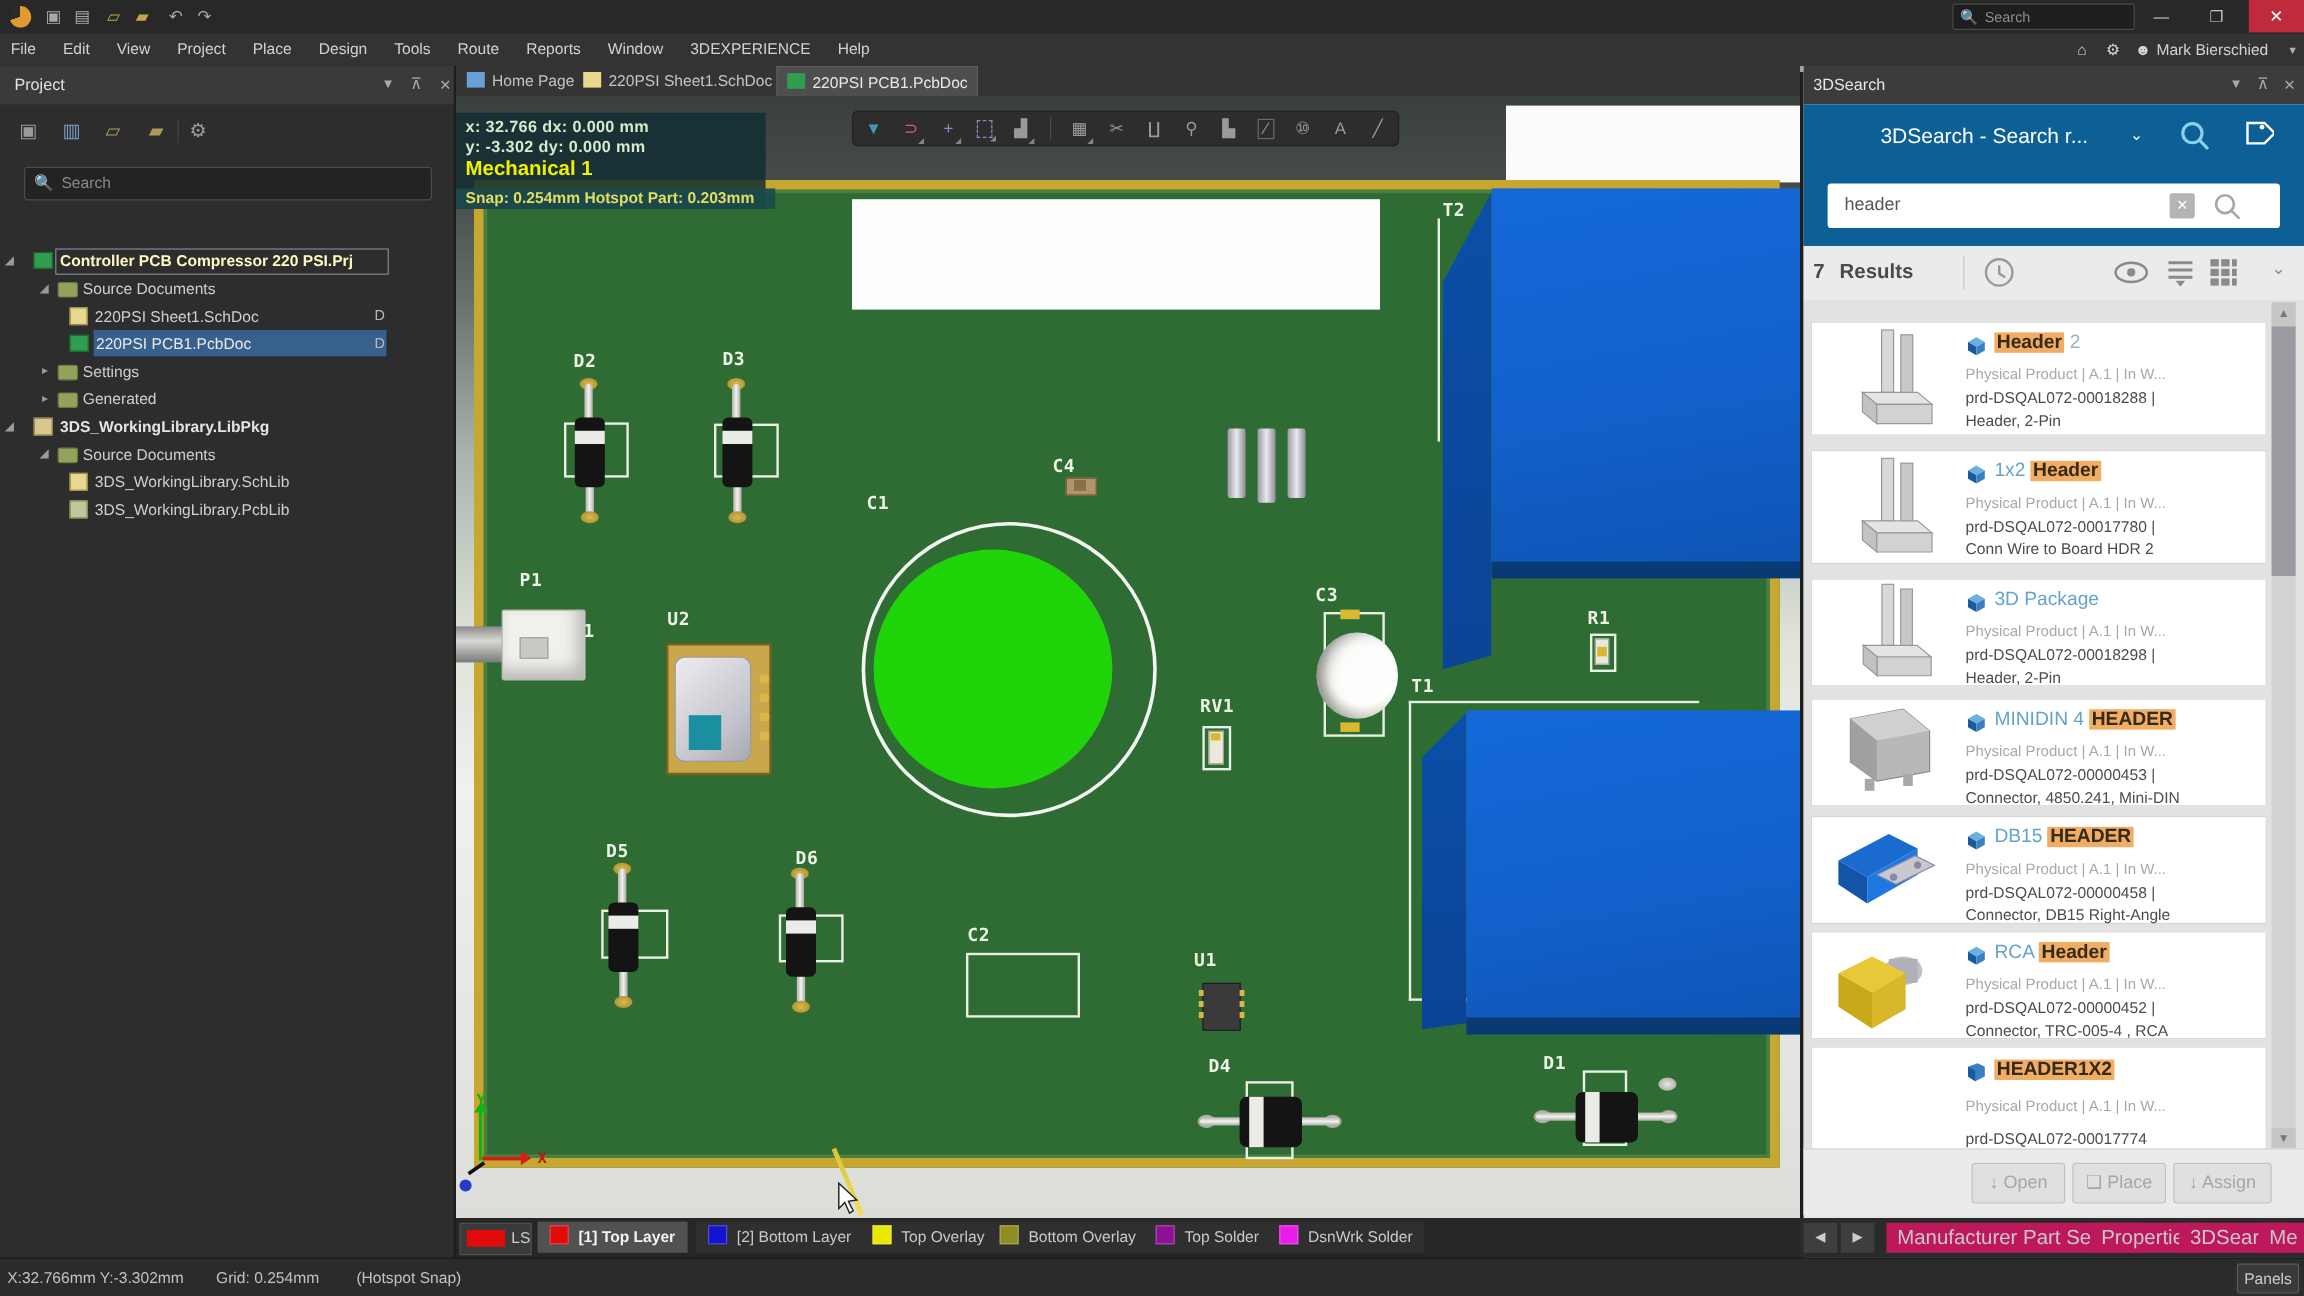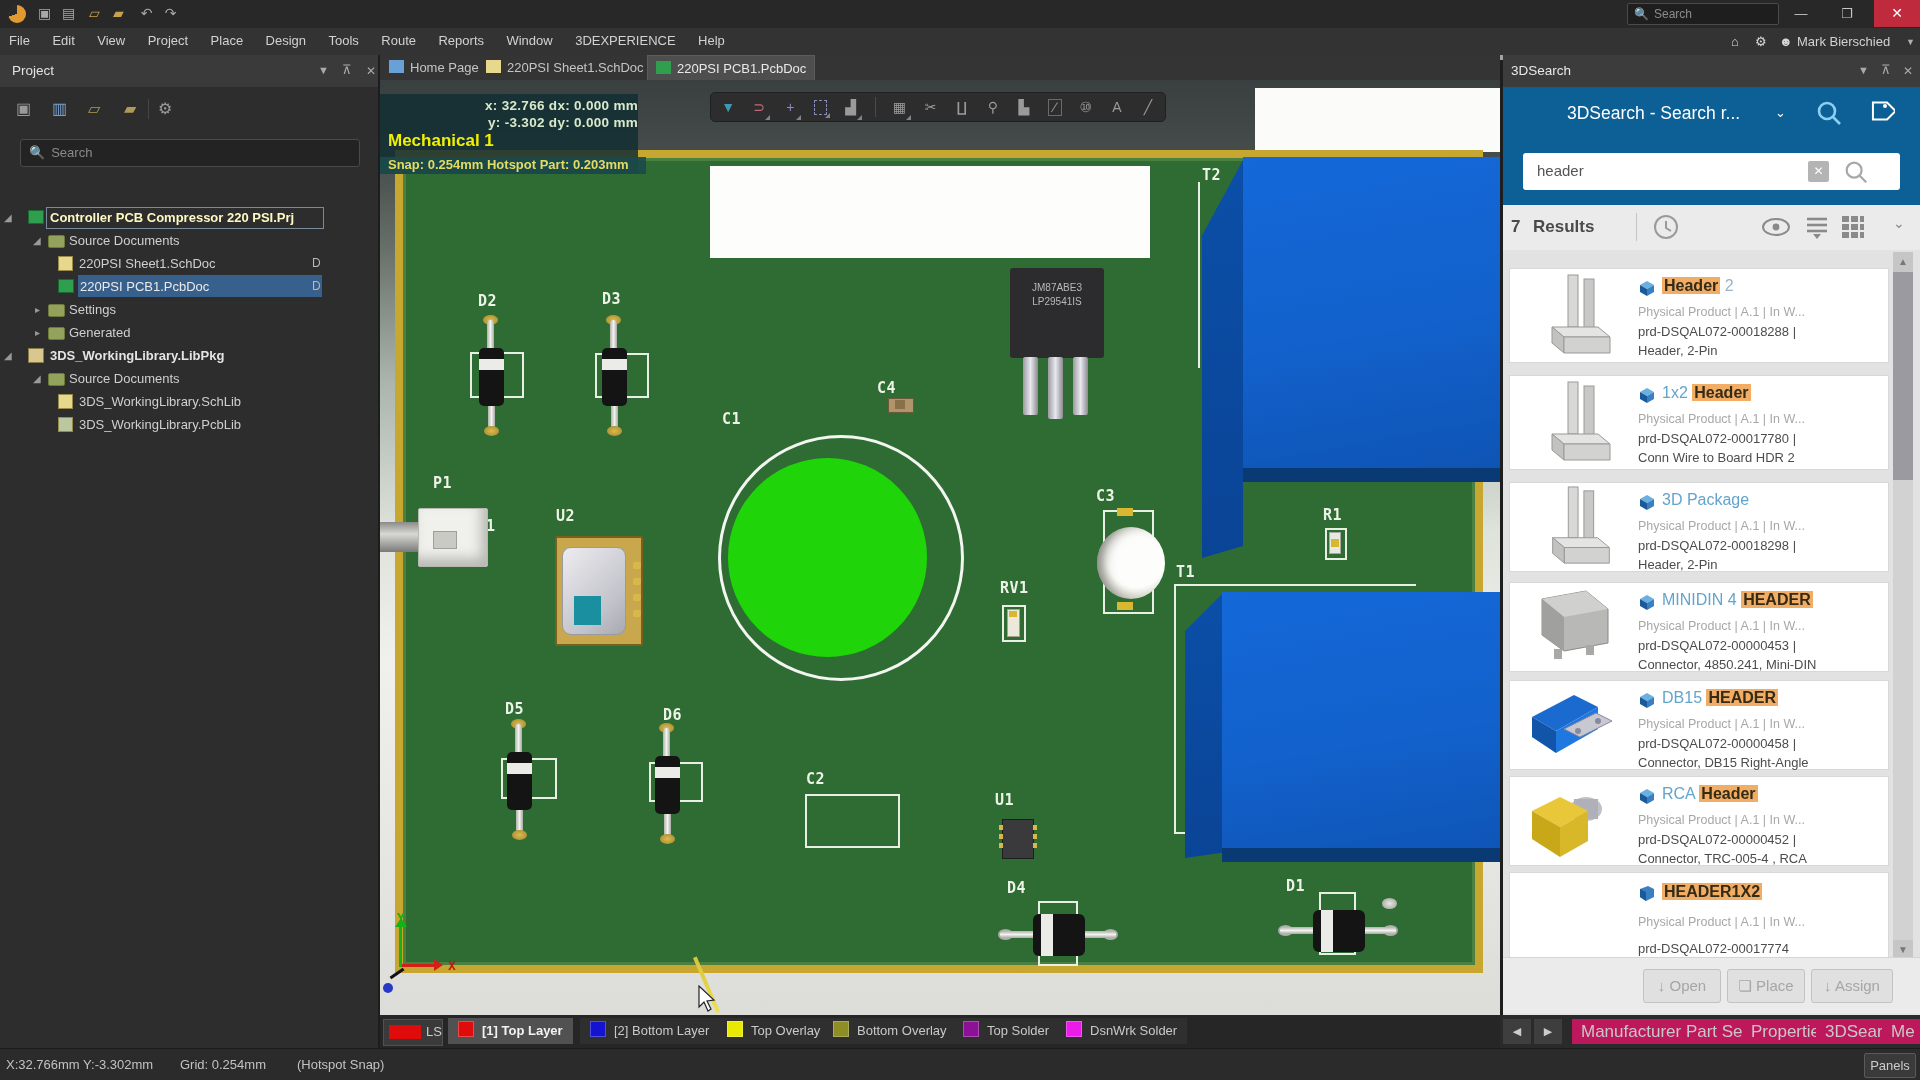--- a/index.html
+++ b/index.html
@@ -53,21 +53,21 @@
   .dv .bn{position:absolute;left:5px;top:41px;width:25px;height:11px;background:#ebebe7;}
   
   .dh{width:116px;height:46px;z-index:6;}
   .dh .w{position:absolute;left:0;top:19px;width:116px;height:7px;background:linear-gradient(180deg,#b0b0ac,#f2f2ee 50%,#a8a8a4);border-radius:4px;}
   .dh .bd{position:absolute;left:33px;top:2px;width:52px;height:42px;background:#141414;border-radius:6px;}
   .dh .bn{position:absolute;left:41px;top:2px;width:12px;height:42px;background:#ebebe7;}
   .dh .pl{position:absolute;left:-2px;top:17px;width:15px;height:11px;border-radius:50%;background:radial-gradient(#d8d8d4,#909088);}
   .dh .pr{position:absolute;left:103px;top:17px;width:15px;height:11px;border-radius:50%;background:radial-gradient(#d8d8d4,#909088);}
   
   #hud{left:0px;top:14px;width:258px;height:80px;background:rgba(18,46,50,0.85);z-index:20;}
-  #hud .l12{font:bold 13.5px "Liberation Sans",sans-serif;color:#d9e9cb;padding-left:8px;line-height:17px;letter-spacing:0.3px;text-align:right;}
+  #hud .l12{font:bold 13.5px "Liberation Sans",sans-serif;color:#d9e9cb;padding-left:8px;line-height:17px;letter-spacing:0.3px;}
   #hud .layer{font:bold 17px "Liberation Sans",sans-serif;color:#f0f000;padding-left:8px;line-height:20px;}
   #hud .snap{position:absolute;left:0;bottom:0;width:100%;height:17px;background:rgba(28,74,74,0.9);font:bold 13px "Liberation Sans",sans-serif;color:#e4dc60;padding-left:8px;line-height:16px;}
   
   #ftoolbar{left:330px;top:12px;width:456px;height:30px;background:#2d2d2d;border:1px solid #202020;border-radius:5px;z-index:20;display:flex;align-items:center;padding:0 10px;box-sizing:border-box;gap:17px;}
   .ft{width:18px;height:18px;position:relative;color:#9a9a9a;font-size:14px;text-align:center;line-height:18px;}
   .ft .dd{position:absolute;right:-4px;bottom:-4px;width:0;height:0;border-left:5px solid transparent;border-bottom:5px solid #848484;}
   
   .tface{position:absolute;z-index:7;}
   
   #layerbar{left:380px;top:1015px;width:1120px;height:33px;background:#262626;}
@@ -317,24 +317,20 @@
 
     <div class="a" style="left:0px;top:442px;width:40px;height:30px;background:linear-gradient(180deg,#8a8a88,#d8d8d4 40%,#7a7a78);z-index:6;"></div>
     <div class="a" style="left:38px;top:428px;width:68px;height:57px;background:#f0f0ec;border:1px solid #b8b8b2;border-radius:2px;box-shadow:inset -6px -8px 12px rgba(120,120,115,0.45);z-index:6;">
       <div class="a" style="left:14px;top:22px;width:22px;height:16px;background:#cacac4;border:1px solid #a0a09a;"></div>
     </div>
 
     <div class="a" style="left:508px;top:318px;width:24px;height:13px;background:#b2946a;border:1px solid #6a5a3a;z-index:5;">
         <div class="a" style="left:6px;top:1px;width:10px;height:9px;background:#8a7048;"></div>
       </div>
 
-    <div class="a" style="left:630px;top:188px;width:94px;height:90px;background:#2c2c2e;border-radius:3px;z-index:6;">
-      <div class="a" style="left:0;top:14px;width:94px;text-align:center;font-size:10px;color:#b8b8ba;">JM87ABE3</div>
-      <div class="a" style="left:0;top:28px;width:94px;text-align:center;font-size:10px;color:#b8b8ba;">LP29541IS</div>
-    </div>
     <div class="a" style="left:643px;top:277px;width:15px;height:58px;background:linear-gradient(90deg,#9a9aa0,#e8e8ee 50%,#8a8a90);border-radius:2px;z-index:6;"></div>
     <div class="a" style="left:668px;top:277px;width:15px;height:62px;background:linear-gradient(90deg,#9a9aa0,#e8e8ee 50%,#8a8a90);border-radius:2px;z-index:6;"></div>
     <div class="a" style="left:693px;top:277px;width:15px;height:58px;background:linear-gradient(90deg,#9a9aa0,#e8e8ee 50%,#8a8a90);border-radius:2px;z-index:6;"></div>
 
     <div class="a" style="left:737px;top:428px;width:16px;height:8px;background:#d8b830;z-index:5;"></div>
     <div class="a" style="left:737px;top:522px;width:16px;height:8px;background:#d8b830;z-index:5;"></div>
     <div class="a" style="left:717px;top:447px;width:68px;height:72px;border-radius:50%;background:radial-gradient(circle at 58% 42%,#fdfdfb 0 52%,#e2e2dc 66%,#b8b8b0 100%);box-shadow:inset 10px 2px 12px -4px rgba(70,70,62,0.55);z-index:6;"></div>
 
     <div class="a" style="left:627px;top:529px;width:11px;height:26px;background:#ece8dc;border:1px solid #a8a08a;z-index:5;">
         <div class="a" style="left:1px;top:1px;width:8px;height:6px;background:#d8b830;"></div>

